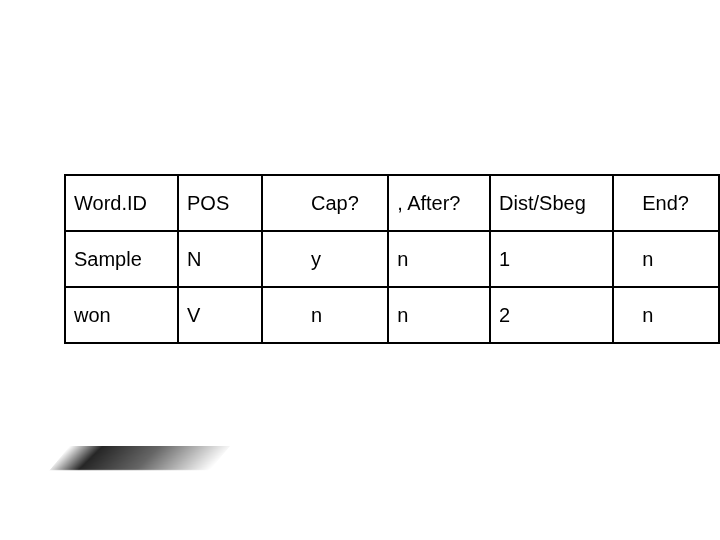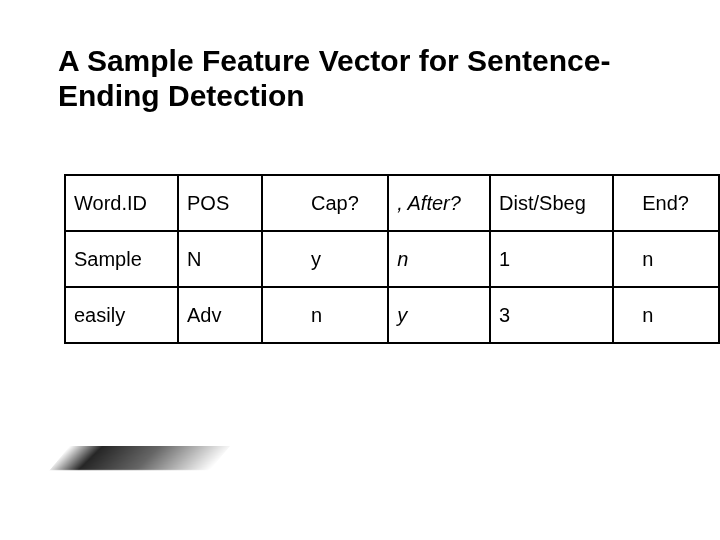--- a/index.html
+++ b/index.html
@@ -41,21 +41,21 @@
     border: 2px solid #000;
     font-size: 20px;
     padding: 0 8px;
     height: 54px;
     vertical-align: middle;
     font-weight: 400;
   }
   .c0 { width: 108px; margin-left: 16px; }
   .c1 { width: 80px; }
   .c2 { width: 80px; padding-left: 48px; }
-  .c3 { width: 102px; font-style: italic; }
+  .c3 { width: 102px; }
   .c4 { width: 116px; }
   .c5 { width: 80px; padding-left: 28px; }
 
   
   .shadow {
     position: absolute;
     left: 70px;
     top: 446px;
     width: 160px;
     height: 24px;
@@ -67,24 +67,20 @@
     transform: skewX(-40deg);
     transform-origin: top left;
     filter: blur(0.5px);
   }
 </style>
 </head>
 <body>
 
 <div class="slide">
 
-  <div class="title">
-    <span>A Sample Feature Vector for Sentence-</span><br>
-    <span>Ending Detection</span>
-  </div>
 
   <div class="table-wrap">
     <table>
       <tbody>
           <tr>
         <td class="c0">Word.ID</td>
         <td class="c1">POS</td>
         <td class="c2">Cap?</td>
         <td class="c3">, After?</td>
         <td class="c4">Dist/Sbeg</td>
@@ -92,25 +88,25 @@
       </tr>
       <tr>
         <td class="c0">Sample</td>
         <td class="c1">N</td>
         <td class="c2">y</td>
         <td class="c3">n</td>
         <td class="c4">1</td>
         <td class="c5">n</td>
       </tr>
       <tr>
-        <td class="c0">easily</td>
-        <td class="c1">Adv</td>
+        <td class="c0">won</td>
+        <td class="c1">V</td>
         <td class="c2">n</td>
-        <td class="c3">y</td>
-        <td class="c4">3</td>
+        <td class="c3">n</td>
+        <td class="c4">2</td>
         <td class="c5">n</td>
       </tr>
     </tbody>
       </table>
   </div>
 
   <div class="shadow"></div>
 
 </div>
 

